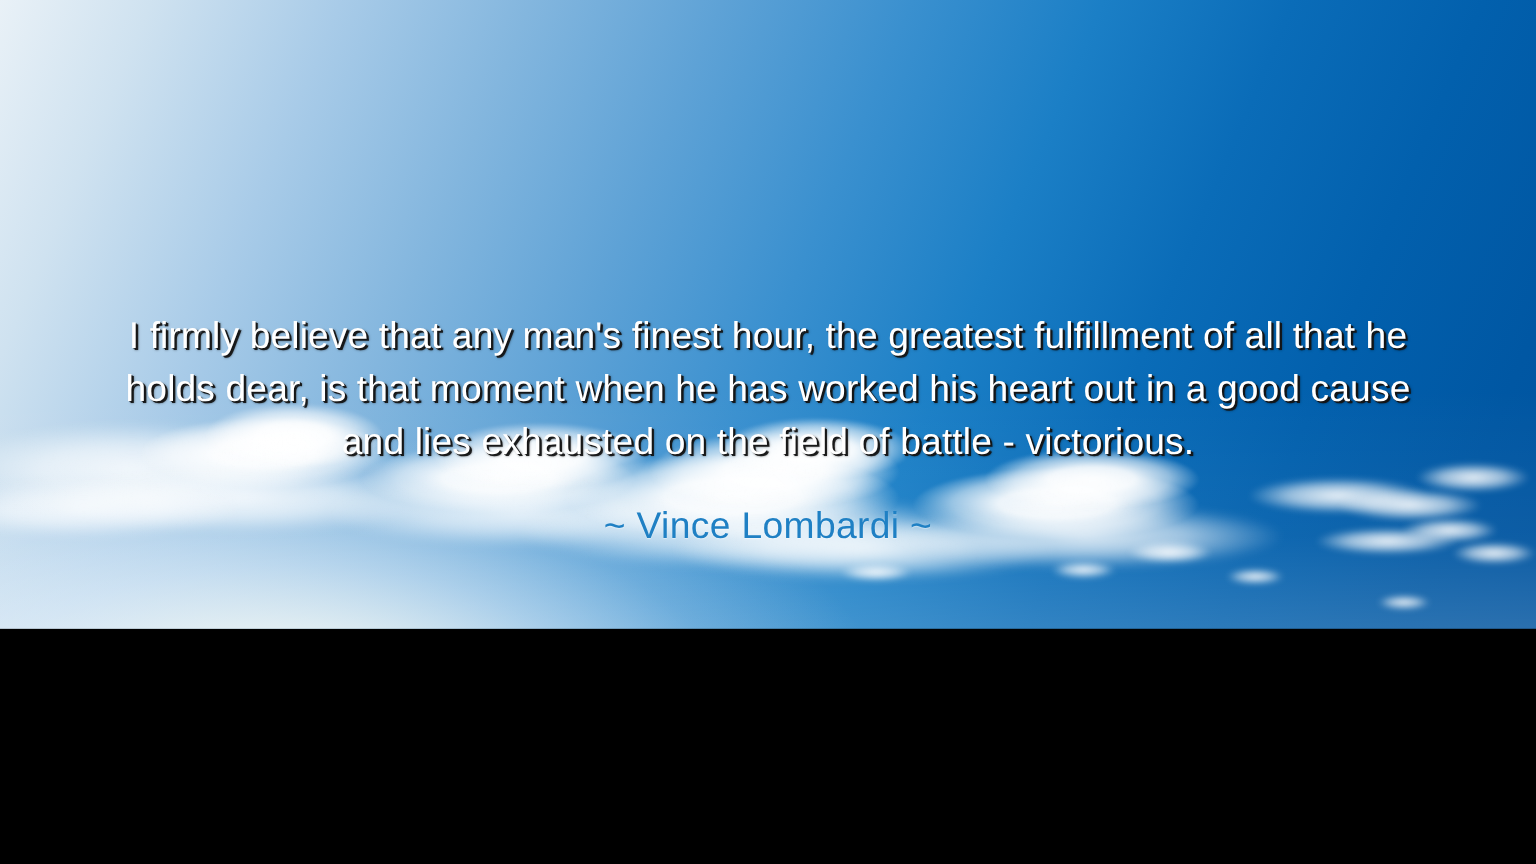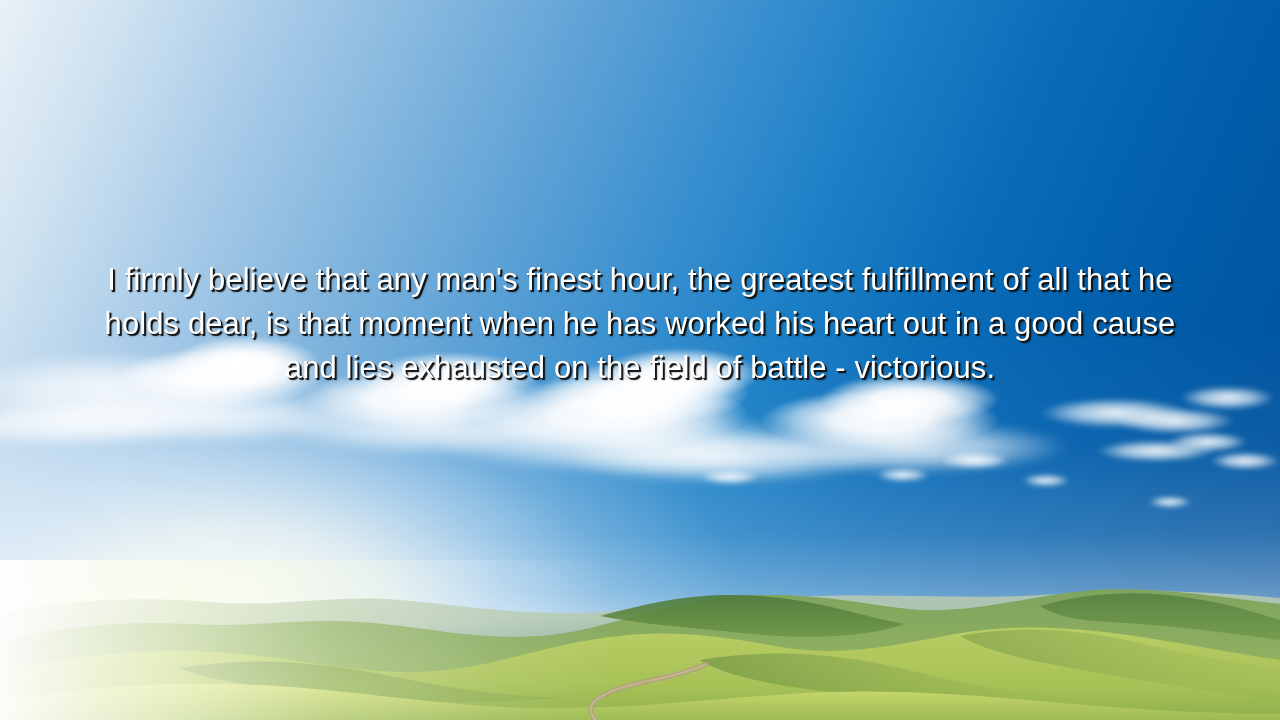--- a/index.html
+++ b/index.html
@@ -8,21 +8,21 @@
     padding: 0;
     width: 1280px;
     height: 720px;
     overflow: hidden;
     background: #000;
   }
 
   #stage {
     position: relative;
     width: 1280px;
-    height: 720px;
+    height: 524px;
     overflow: hidden;
     font-family: "Liberation Sans", sans-serif;
   }
 
   
   .sky {
     position: absolute;
     left: 0; top: 0;
     width: 1280px;
     height: 720px;
@@ -266,15 +266,16 @@
                C588,707 590,714 596,720" fill="none" stroke="#b0a07e" stroke-width="5" stroke-linecap="round" opacity="0.85"></path>
       <path d="M706,664 C690,672 672,676 652,680 C628,685 606,692 596,700
                C588,707 590,714 596,720" fill="none" stroke="#cbbc9a" stroke-width="2" stroke-linecap="round" opacity="0.7"></path>
 
       <rect x="0" y="560" width="620" height="160" fill="url(#gHazeLeft)"></rect>
     </svg>
   </div>
 
   <div class="quote-block">
     <div class="quote-text">I firmly believe that any man's finest hour, the greatest fulfillment of all that he holds dear, is that moment when he has worked his heart out in a good cause and lies exhausted on the field of battle - victorious.</div>
+    <div class="author-text">~ Vince Lombardi ~</div>
   </div>
 
 </div>
 
 </body></html>

